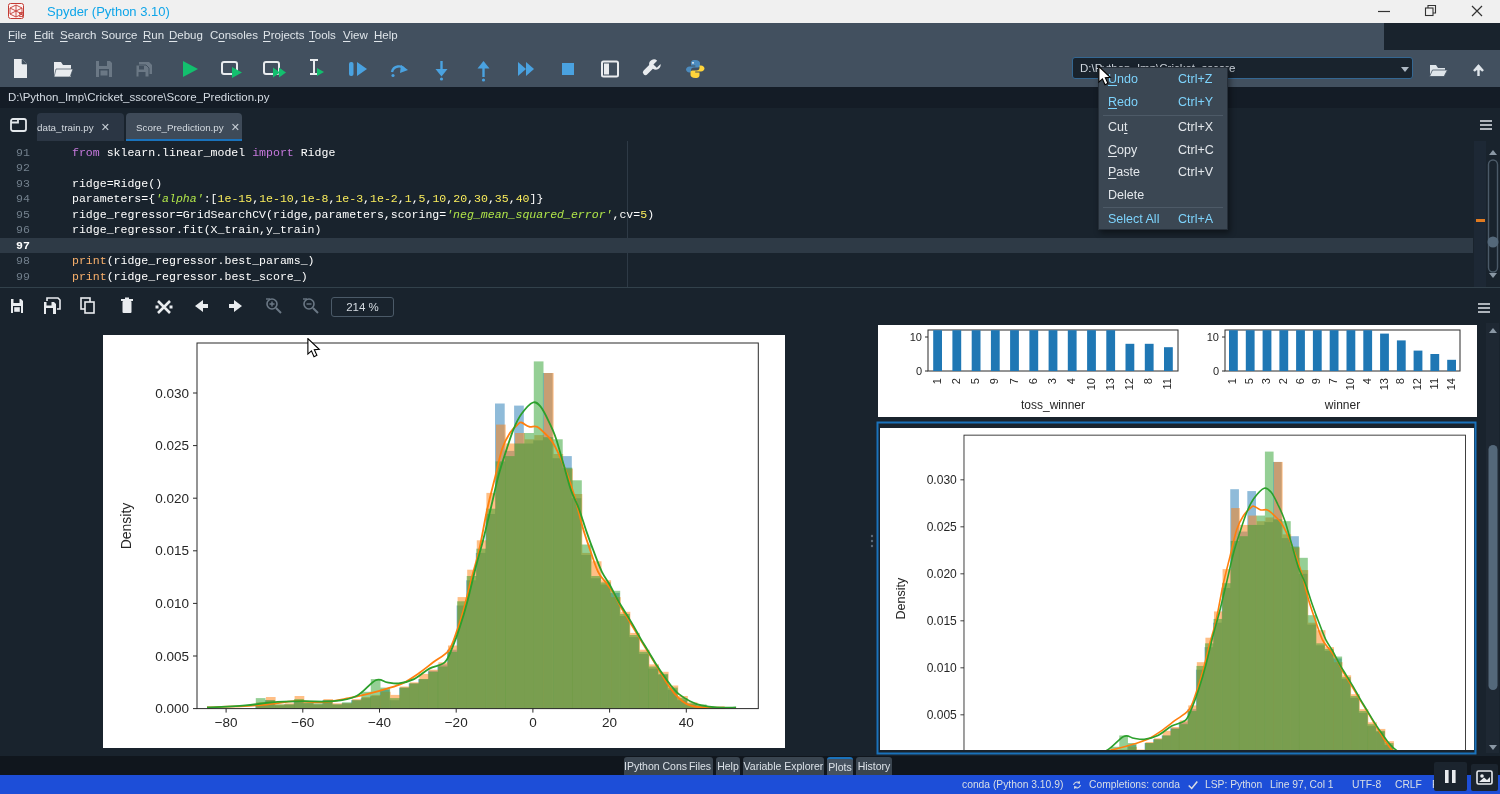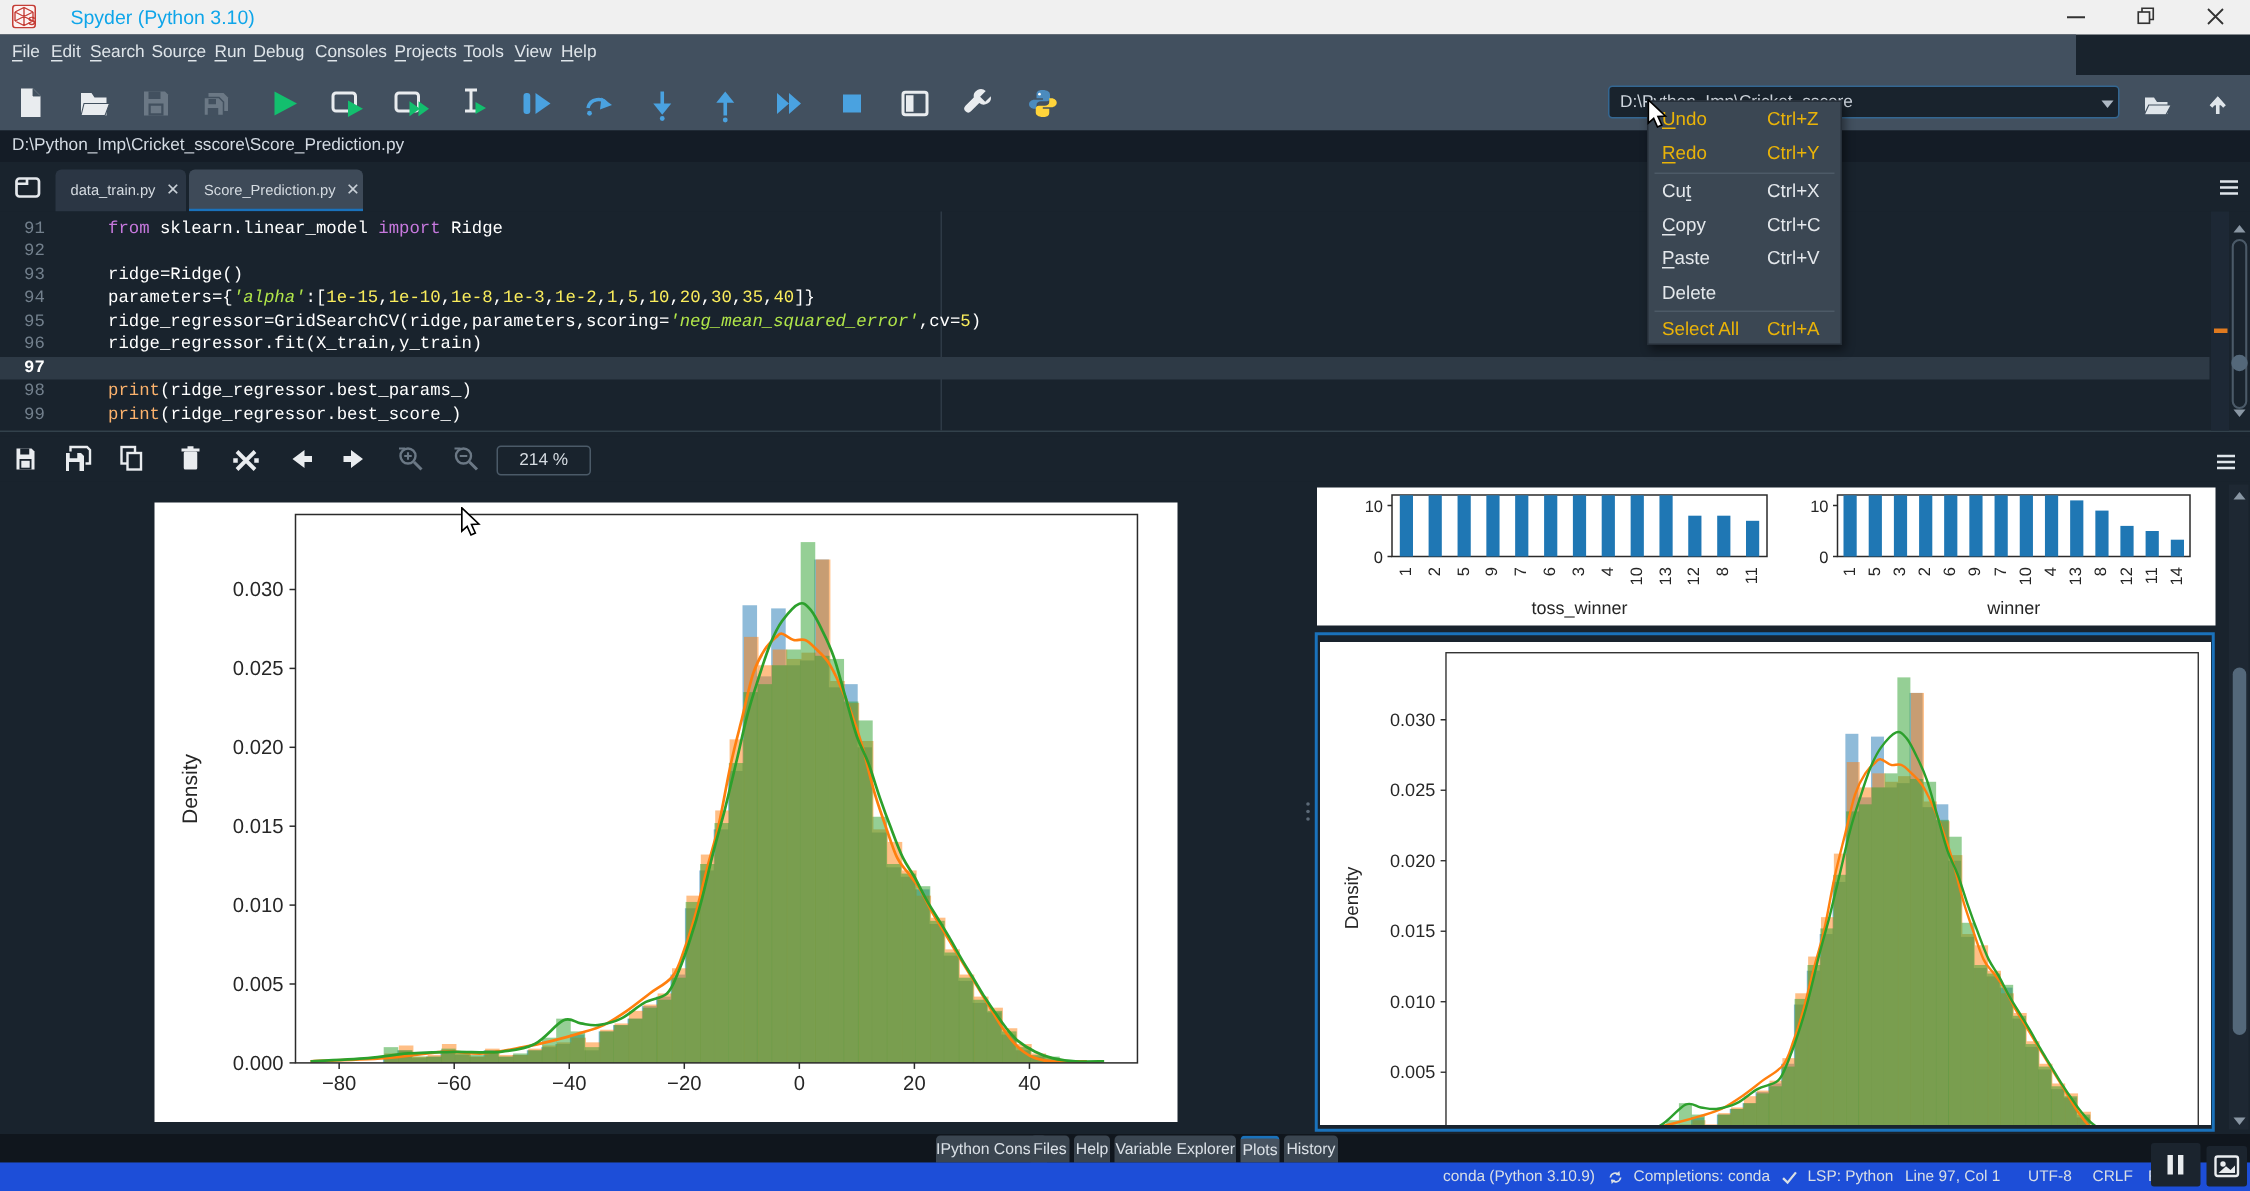--- a/index.html
+++ b/index.html
@@ -44,21 +44,21 @@
 #statusbar { left:0; top:775px; width:1500px; height:19px; background:#1d4ed8;
   color:#d9dfe5; font-size:10.3px; line-height:19px; }
 #statusbar span { position:absolute; }
 
 #ctxmenu { left:1098px; top:67px; width:130px; height:163px; background:#3b4753;
   border:1px solid #262f39; box-shadow:2px 3px 6px rgba(0,0,0,0.45); z-index:50; }
 .cmi { position:absolute; left:0; width:128px; height:22.5px; font-size:12.5px;
   line-height:22.5px; }
 .cmi .lab { position:absolute; left:9px; }
 .cmi .sc { position:absolute; left:79px; }
-.cmen { color:#e4e8ec; } .cmdis { color:#eab308;text-decoration:underline; }
+.cmen { color:#e4e8ec; } .cmdis { color:#7dd3fc;text-decoration:underline; }
 .cmi u { text-decoration:underline; text-underline-offset:2px; }
 .csep { position:absolute; left:4px; width:120px; height:1px; background:#4d5a67; }
 svg { display:block; }
 </style></head>
 <body>
 
 <div class="abs" id="titlebar"></div>
 <svg class="abs" style="left:8px;top:3px" width="16" height="16" viewBox="0 0 16 16">
 <rect x="0.5" y="0.5" width="15" height="15" rx="2" fill="#fdf3f2" stroke="#c43c35"></rect>
 <path d="M2 5 L8 2 L14 5 M2 11 L8 14 L14 11 M2 5 L2 11 M14 5 L14 11 M8 2 L8 14 M2 5 L14 11 M14 5 L2 11" stroke="#c43c35" stroke-width="0.9" fill="none"></path>
@@ -138,21 +138,21 @@
 <path d="M37.5 13 L52.5 13 L49 19.5 L34.5 19.5 Z" fill="#dfe5ea" stroke="#42505f" stroke-width="0.8"></path>
 <path d="M83.5 19 L83.5 11 M79 14 L83.5 9 L88 14" fill="none" stroke="#dfe5ea" stroke-width="2.4"></path>
 <path d="M78.5 13.2 L83.5 7.5 L88.5 13.2 Z" fill="#dfe5ea"></path>
 </svg>
 <div class="abs" id="pathbar">D:\Python_Imp\Cricket_sscore\Score_Prediction.py</div>
 <div class="abs" id="tabbar">
 <svg class="abs" style="left:9px;top:7px" width="20" height="20" viewBox="0 0 20 20">
 <rect x="2" y="4" width="15" height="12" rx="2" fill="none" stroke="#e4e8ec" stroke-width="1.8"></rect>
 <path d="M2 7.5 L9 7.5 L9 4" fill="none" stroke="#e4e8ec" stroke-width="1.8"></path>
 </svg>
-<div class="edtab" style="left:37px;width:87px;background:#2b3644;padding-left:10px">data_train.py<span class="cl">✕</span></div>
+<div class="edtab" style="left:37px;width:87px;background:#2b3644;">data_train.py<span class="cl">✕</span></div>
 <div class="edtab" style="left:126px;width:116px;background:#3e4a58;padding-left:10px;border-bottom:2px solid #1a72bb">Score_Prediction.py<span class="cl">✕</span></div>
 <svg class="abs" style="left:1478px;top:9px" width="16" height="16" viewBox="0 0 16 16">
       <path d="M2 4 h12 M2 8 h12 M2 12 h12" stroke="#dfe5ea" stroke-width="1.6"></path>
     </svg>
 </div>
 <div class="abs" id="editor">
 <div class="abs" style="left:0;top:96.5px;width:1473px;height:15.4px;background:#2e3a46"></div>
 <div class="abs" style="left:627px;top:0;width:1px;height:146px;background:#2e3a46"></div>
 <div class="ln" style="top:4.0px;">91</div>
 <div class="cd" style="top:4.0px"><span class="kw">from</span> sklearn.linear_model <span class="kw">import</span> Ridge</div>

